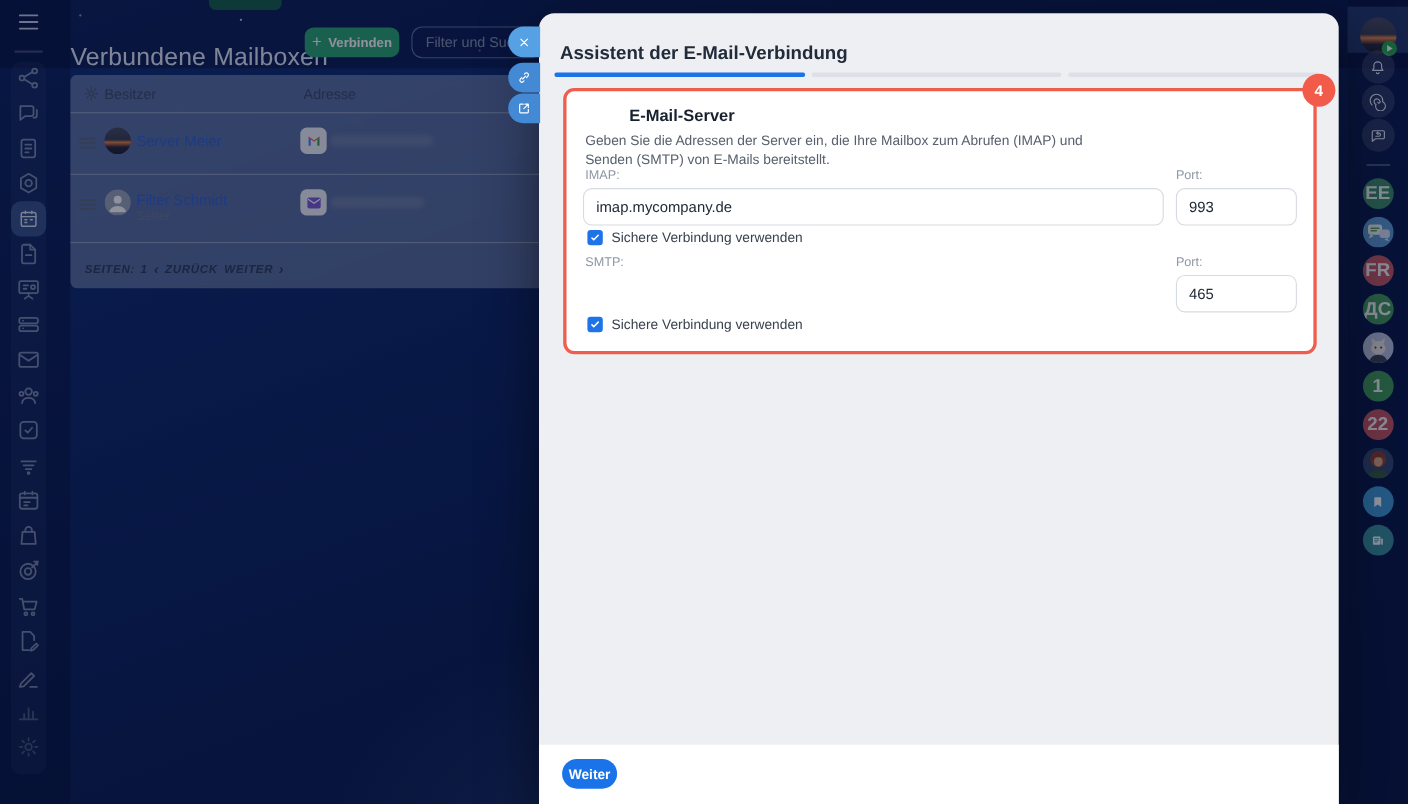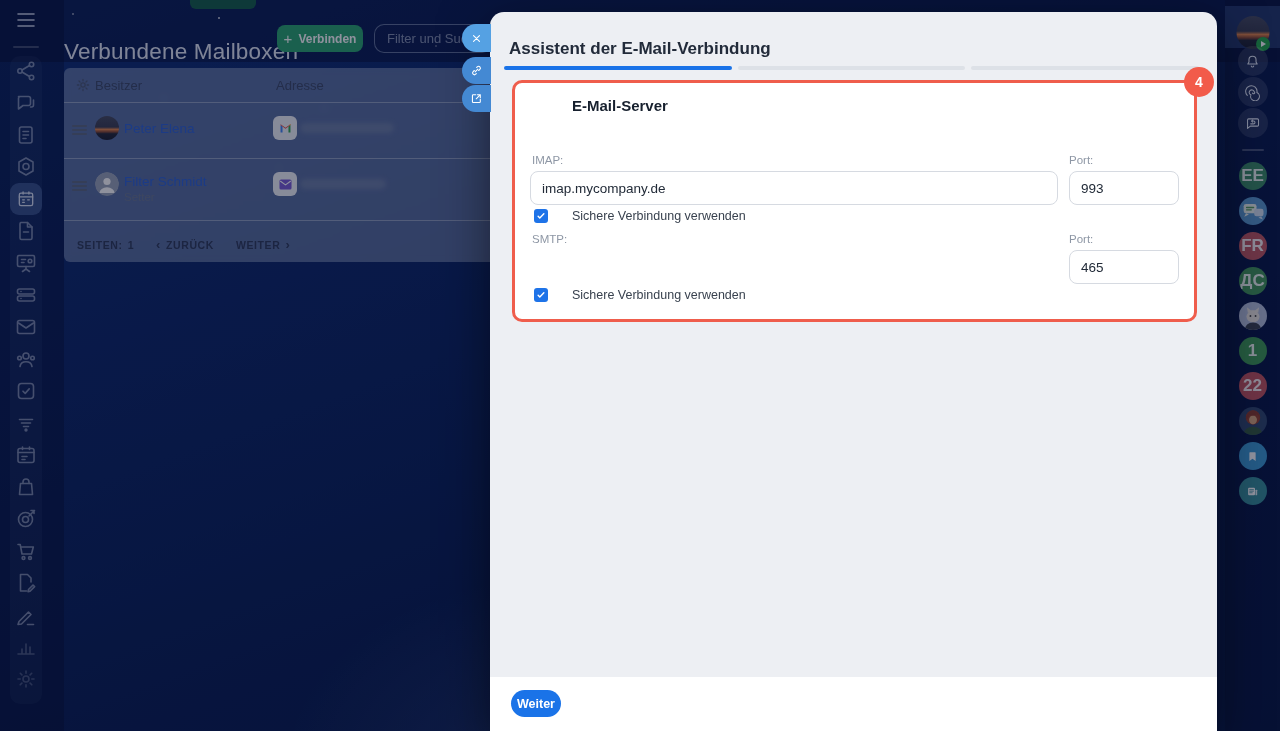--- a/index.html
+++ b/index.html
@@ -43,22 +43,22 @@
   .handle{position:absolute;left:8px;width:15px;}
   .handle i{display:block;height:2px;background:#5c6880;border-radius:1px;margin:2px 0;}
   .avatar24{position:absolute;left:31px;width:24px;height:24px;border-radius:50%;overflow:hidden;}
   .sunset{background:linear-gradient(180deg,#474c60 0%,#3a3e52 46%,#e0854a 56%,#8a4a33 66%,#232838 74%,#1b202f 100%);}
   .row-name{position:absolute;left:60px;font-size:13.5px;font-weight:500;color:#2e63d6;}
   .row-sub{position:absolute;left:60px;font-size:11.5px;color:#6c7890;}
   .provider{position:absolute;left:209px;width:24px;height:24px;border-radius:6px;background:rgba(255,255,255,.92);
     display:flex;align-items:center;justify-content:center;}
   .provider svg{width:17px;height:17px;}
   .blurbar{position:absolute;left:236px;height:10px;border-radius:5px;background:rgba(122,138,170,.65);filter:blur(2.5px);}
-  .pager{position:absolute;left:13px;top:170px;display:flex;align-items:center;gap:22px;
-    font-size:10.5px;font-weight:700;letter-spacing:.6px;color:#2e3b59;}
+  .pager{position:absolute;left:13px;top:170px;display:flex;align-items:center;gap:6px;
+    font-size:10.5px;font-weight:700;letter-spacing:.6px;color:#2e3b59;font-style:italic;}
   .pager .grp{display:flex;align-items:center;gap:5px;}
   .pager .chev{font-size:13px;font-weight:700;margin-top:-1px;}
   
   .right-sidebar{position:absolute;right:0;top:0;bottom:0;width:55px;background:rgba(8,18,55,.45);z-index:5;}
   .rs-sel{position:absolute;left:0;right:0;top:6px;height:42px;background:rgba(95,135,205,.30);}
   .rs-avatar{position:absolute;left:50%;transform:translateX(-50%);top:16px;width:33px;height:33px;border-radius:50%;overflow:hidden;}
   .rs-play{position:absolute;left:50%;top:37px;margin-left:3px;width:14px;height:14px;border-radius:50%;background:#23a84c;
     display:flex;align-items:center;justify-content:center;}
   .rs-play b{width:0;height:0;border-left:5px solid #fff;border-top:3.2px solid transparent;border-bottom:3.2px solid transparent;margin-left:1px;}
   .rs-circle{position:absolute;left:50%;transform:translateX(-50%);width:30px;height:30px;border-radius:50%;
@@ -80,21 +80,21 @@
   .seg.active{background:#1a73e8;}
   .hl-box{position:absolute;left:22px;top:68px;width:679px;height:236px;background:#fff;
     border:3px solid #ef5d4c;border-radius:10px;}
   .hl-badge{position:absolute;left:694px;top:55px;width:30px;height:30px;border-radius:50%;background:#f25b4a;
     color:#fff;font-size:14px;font-weight:700;display:flex;align-items:center;justify-content:center;z-index:2;}
   .sec-h{position:absolute;left:17px;top:14px;font-size:15px;font-weight:600;color:#17202e;margin-left:40px;}
   .sec-d{position:absolute;left:17px;top:37px;font-size:12.5px;line-height:1.35;color:#57606d;}
   .flabel{position:absolute;font-size:11.5px;color:#8e97a5;}
   .txt{position:absolute;height:29px;box-sizing:border-box;border:1px solid #d6dae1;border-radius:8px;background:#fff;
     font-family:inherit;font-size:13.5px;color:#222b38;padding:16px 11px;outline:none;}
-  .cbrow{position:absolute;display:flex;align-items:center;gap:24px;}
+  .cbrow{position:absolute;display:flex;align-items:center;gap:8px;}
   .cb{width:14px;height:14px;border-radius:3px;background:#1e73e8;display:flex;align-items:center;justify-content:center;}
   .cb svg{width:10px;height:10px;stroke:#fff;fill:none;stroke-width:2;stroke-linecap:round;stroke-linejoin:round;}
   .cbrow span{font-size:12.5px;color:#39424f;}
   .modal-footer{position:absolute;left:0;right:0;top:665px;height:54px;background:#fff;}
   .btn-weiter{position:absolute;left:21px;top:13px;width:50px;height:27px;border:none;border-radius:13.5px;
     background:#1a73e8;color:#fff;font-family:inherit;font-size:12.5px;font-weight:700;}
   .pill{position:absolute;left:-28px;width:29px;height:27px;border:none;border-radius:15px 0 0 15px;
     display:flex;align-items:center;justify-content:center;padding:0;background:#4489d3;}
   .pill svg{width:13px;height:13px;stroke:#fff;fill:none;stroke-width:2;stroke-linecap:round;stroke-linejoin:round;}
 </style>
@@ -283,21 +283,21 @@
       <div class="th" style="left:212px">Adresse</div>
       <div class="cline" style="top:34px"></div>
 
       <div>
         <div class="handle" style="top:55px">
             <i></i>
             <i></i>
             <i></i>
           </div>
         <div class="avatar24 sunset" style="top:48px"></div>
-        <div class="row-name" style="top:53px">Peter Elena</div>
+        <div class="row-name" style="top:53px">Server Meier</div>
         <div class="provider" style="top:48px">
           <svg viewBox="0 0 24 24">
             <path fill="#4285f4" d="M5 7.2V17.5h2.8V9.3z"></path>
             <path fill="#34a853" d="M19 7.2V17.5h-2.8V9.3z"></path>
             <path fill="#ea4335" d="M5 7.2l7 5.2 7-5.2V5.9L12 11 5 5.9z"></path>
             <path fill="#fbbc04" d="M19 5.9v1.3l-1.2.9V6.8z"></path>
           </svg>
           </div>
         <div class="blurbar" style="top:55px;width:94px"></div>
       </div>
@@ -444,20 +444,24 @@
 
     <div class="progress">
       <div class="seg active"></div>
       <div class="seg"></div>
       <div class="seg"></div>
     </div>
 
     <div class="hl-badge">4</div>
     <div class="hl-box">
       <div class="sec-h">E-Mail-Server</div>
+      <div class="sec-d">
+        <div>Geben Sie die Adressen der Server ein, die Ihre Mailbox zum Abrufen (IMAP) und</div>
+        <div>Senden (SMTP) von E-Mails bereitstellt.</div>
+      </div>
 
       <div class="flabel" style="left:17px;top:71px">IMAP:</div>
       <input class="txt" style="left: 15px; top: 88px; width: 528px;" value="imap.mycompany.de">
       <div class="flabel" style="left:554px;top:71px">Port:</div>
       <input class="txt" style="left: 554px; top: 88px; width: 110px;" value="993">
       <div class="cbrow" style="left:19px;top:126px">
         <span class="cb">
           <svg viewBox="0 0 14 14">
               <path d="M3 7.5l2.3 2.3L11 4"></path>
             </svg>

